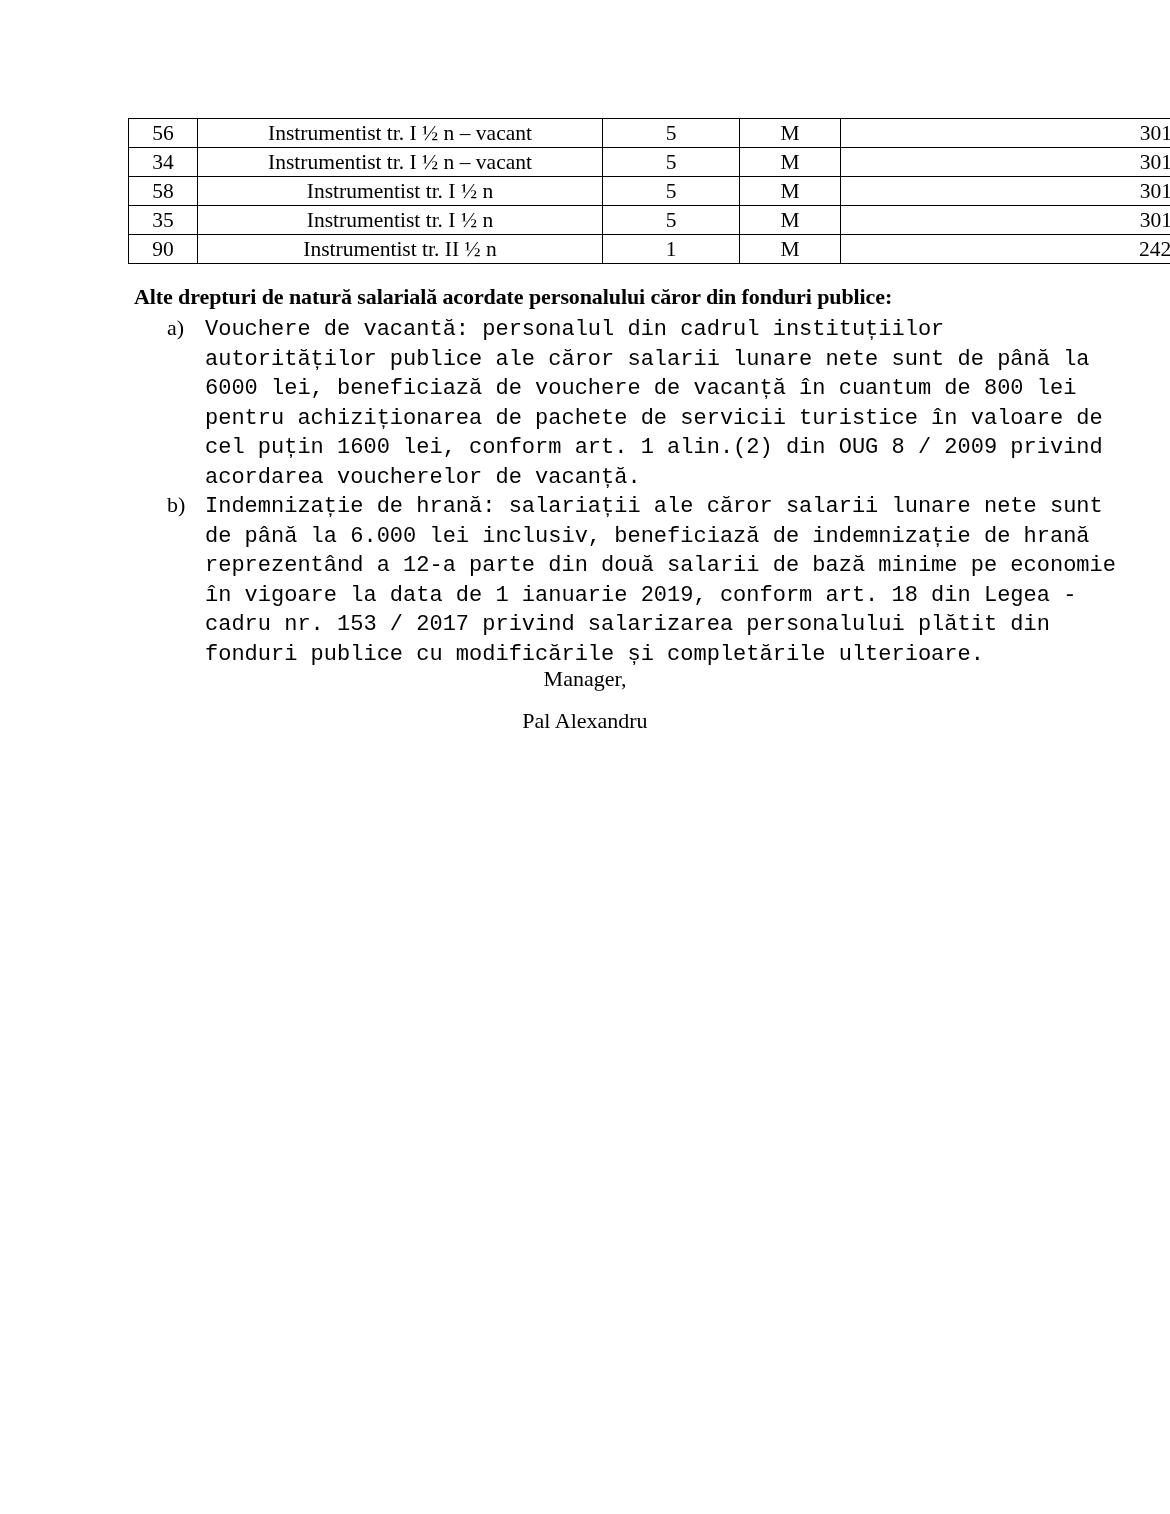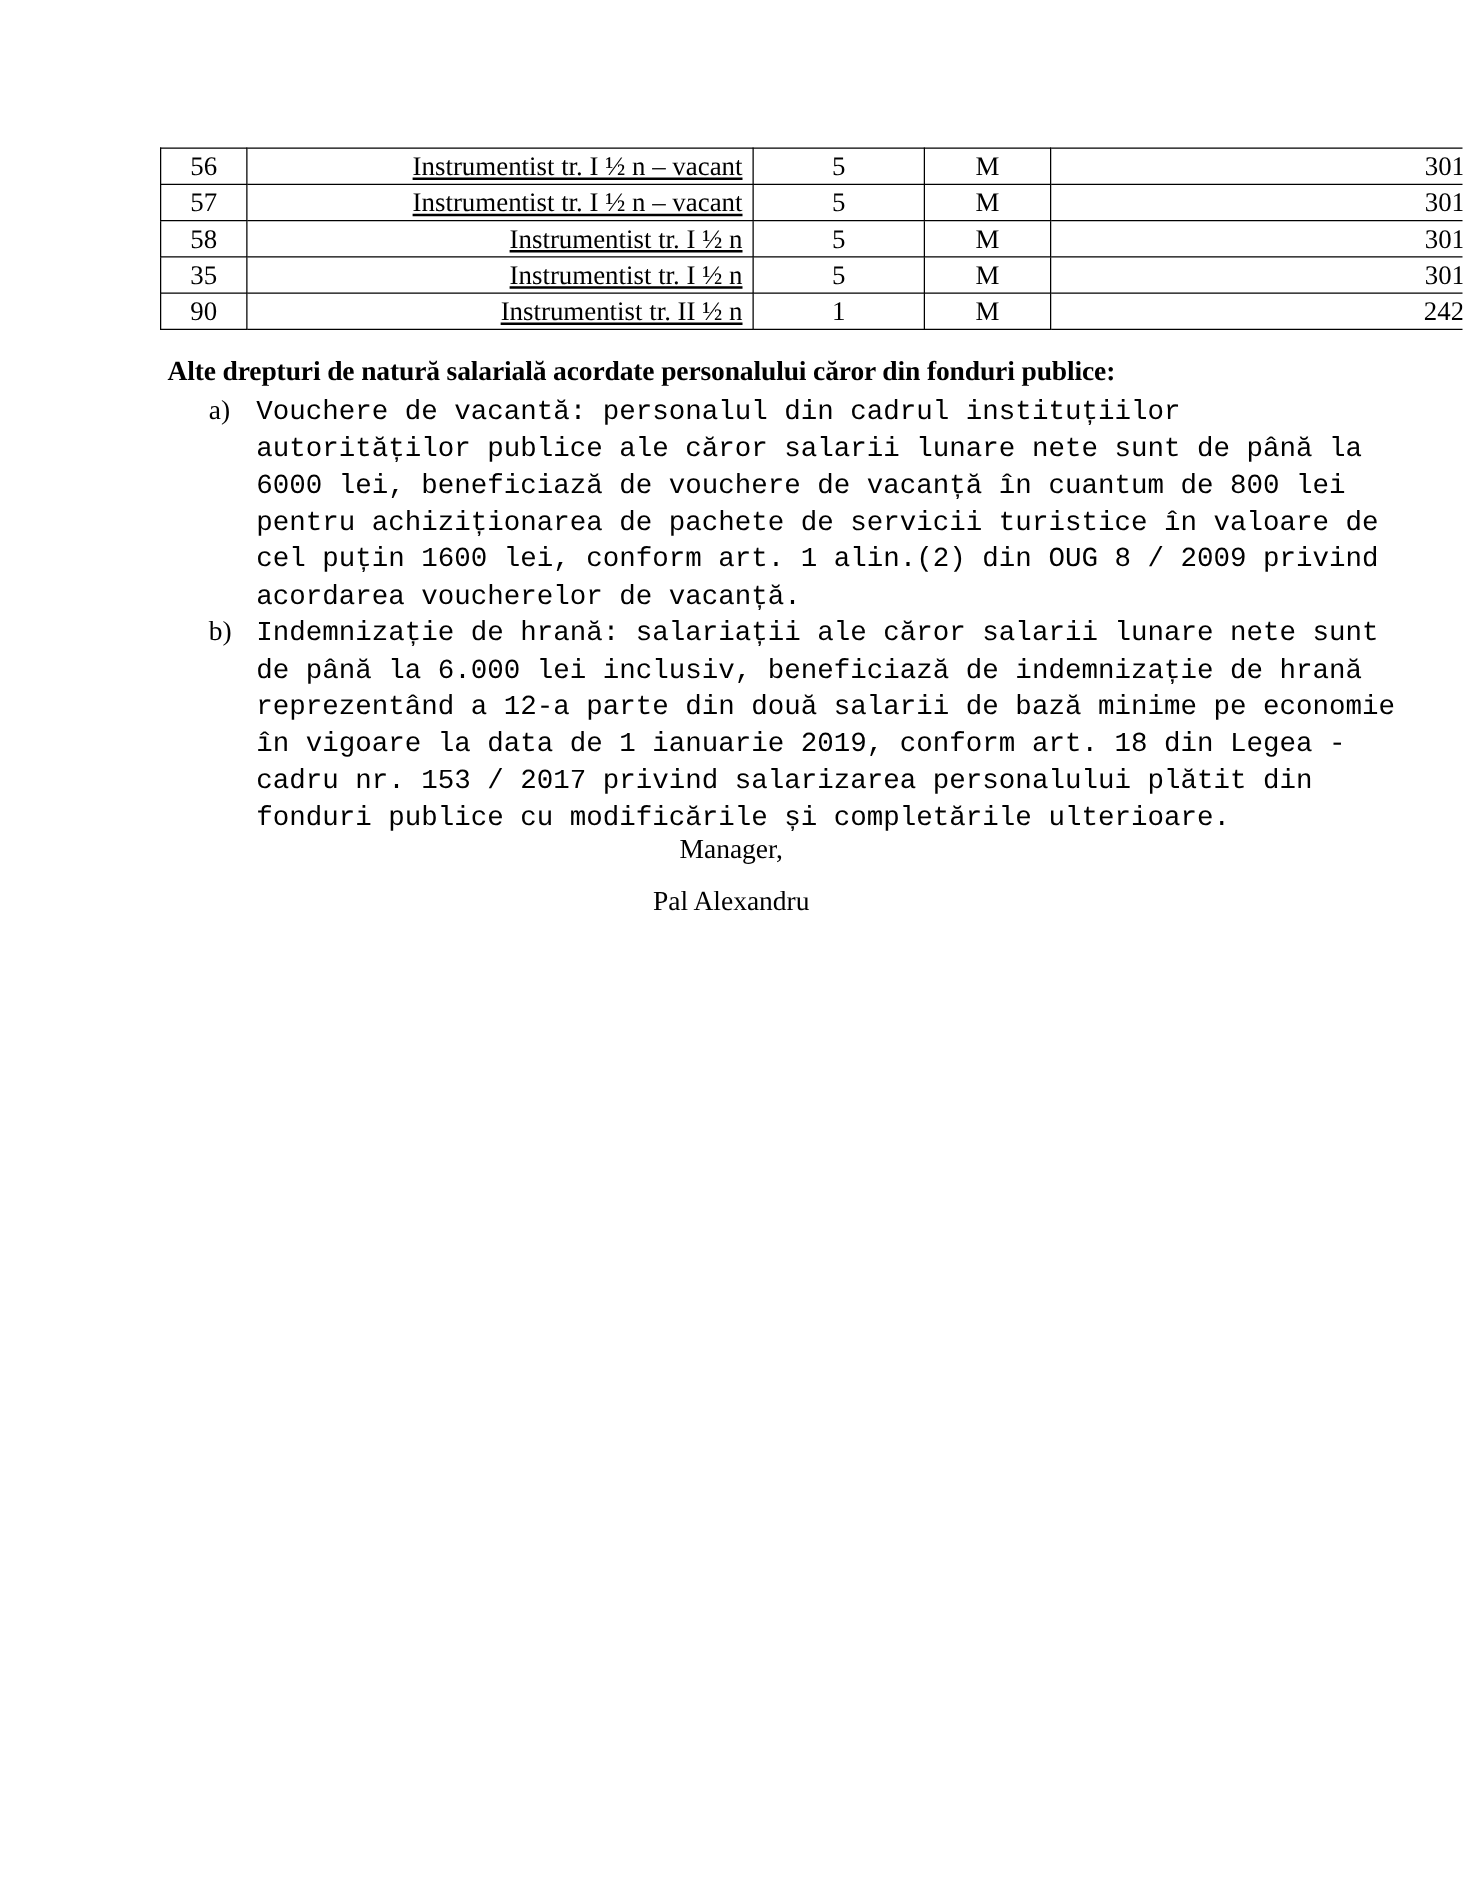--- a/index.html
+++ b/index.html
@@ -36,21 +36,21 @@
   }
   .staff-table td {
     border: 1px solid #000000;
     height: 28px;
     padding: 0 8px;
     line-height: 1.12;
     vertical-align: middle;
     white-space: nowrap;
   }
   .col-nr     { width: 52px;  text-align: center; }
-  .col-name   { width: 388px; text-align: right; padding-left: 11px; text-decoration: underline; }
+  .col-name   { width: 388px; text-align: center; padding-left: 11px; }
   .col-count  { width: 120px; text-align: center; }
   .col-studii { width: 84px;  text-align: center; }
   .col-sal    { width: 333px; text-align: right; padding-right: 12px; }
 
   
   .section-heading {
     position: absolute;
     left: 134px;
     top: 284px;
     font-size: 22px;
@@ -107,21 +107,21 @@
   <table class="staff-table">
     <tbody>
       <tr>
         <td class="col-nr">56</td>
         <td class="col-name">Instrumentist tr. I ½  n – vacant</td>
         <td class="col-count">5</td>
         <td class="col-studii">M</td>
         <td class="col-sal">3011</td>
       </tr>
       <tr>
-        <td class="col-nr">57</td>
+        <td class="col-nr">34</td>
         <td class="col-name">Instrumentist tr. I ½  n – vacant</td>
         <td class="col-count">5</td>
         <td class="col-studii">M</td>
         <td class="col-sal">3011</td>
       </tr>
       <tr>
         <td class="col-nr">58</td>
         <td class="col-name">Instrumentist tr. I ½  n</td>
         <td class="col-count">5</td>
         <td class="col-studii">M</td>

